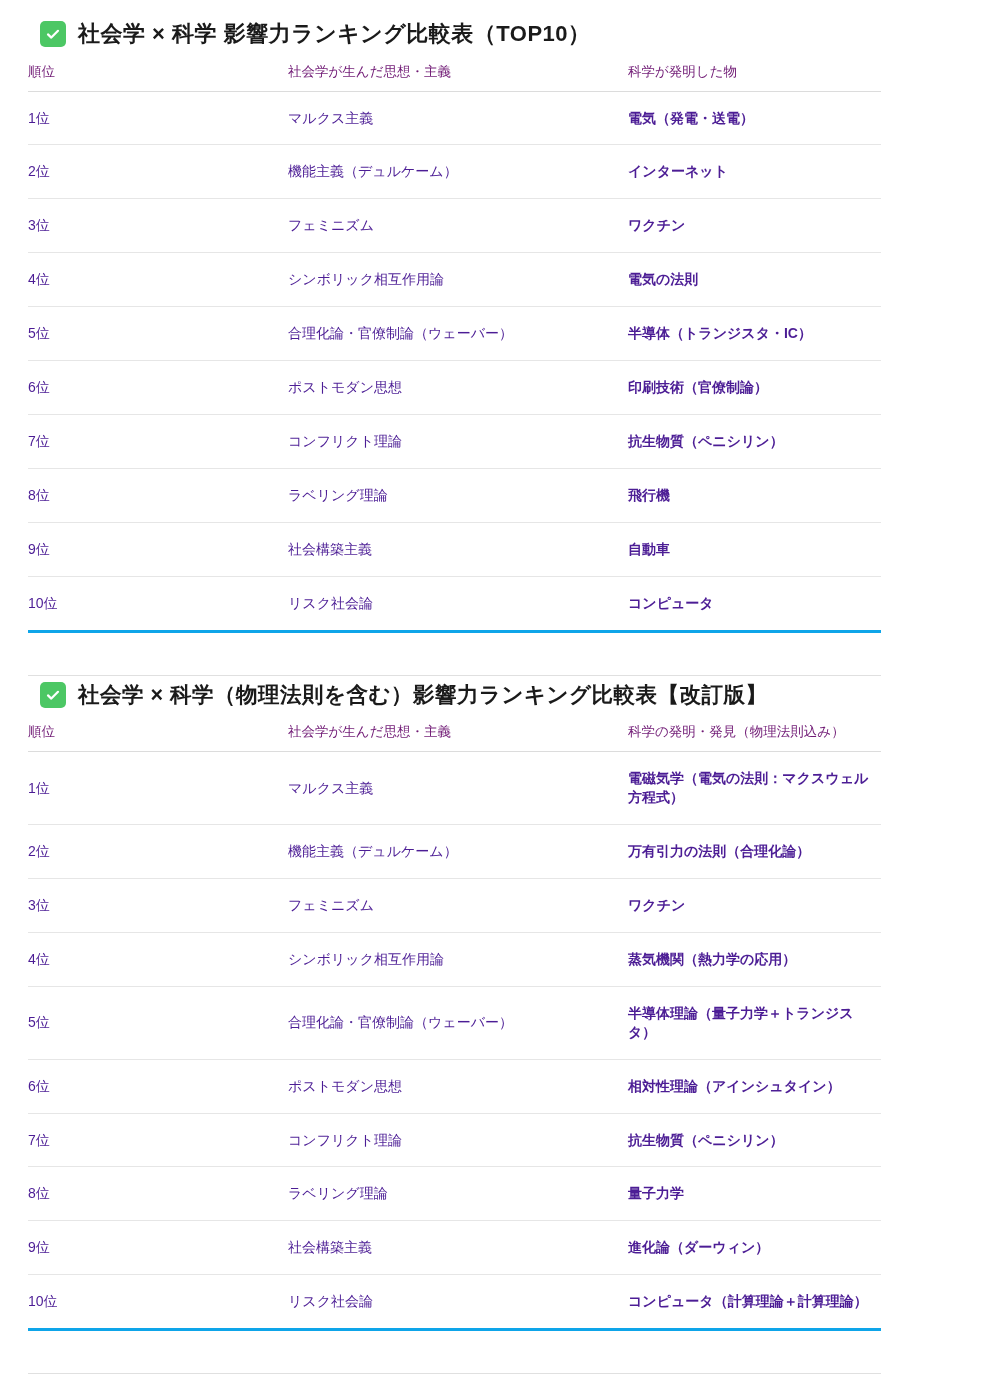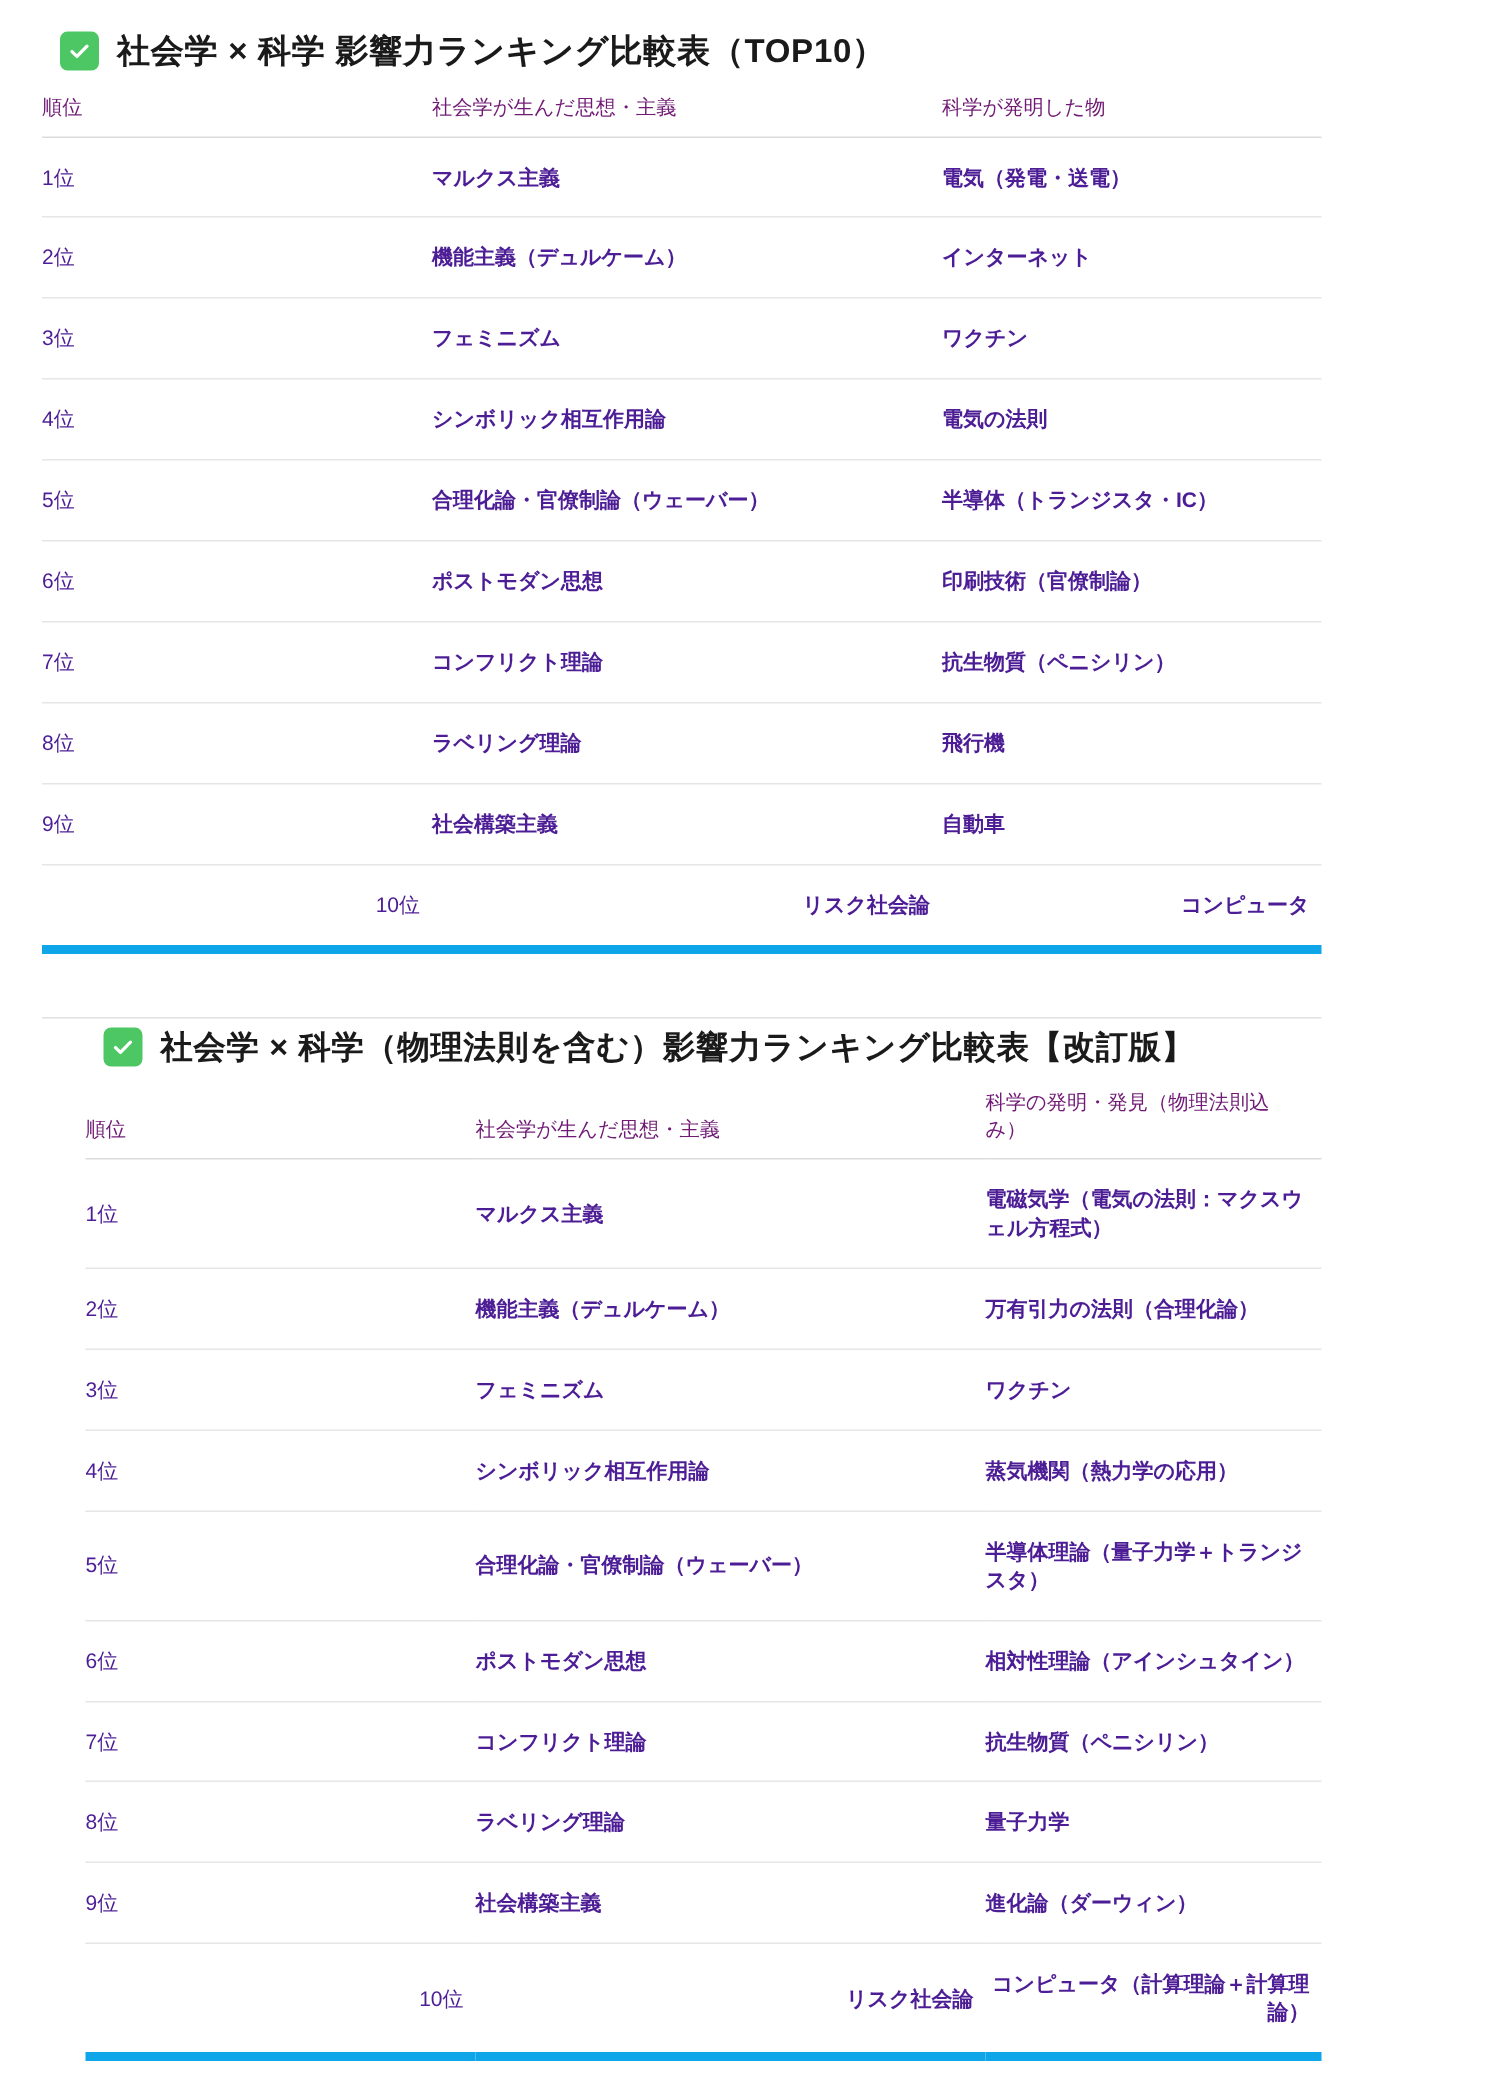--- a/index.html
+++ b/index.html
@@ -16,21 +16,21 @@
   }
   .page {
     width: 909px;
     box-sizing: border-box;
     padding: 0;
   }
   .section {
     padding: 0 28px 0 28px;
   }
   .section-1 { padding-top: 14px; }
-  .section-2 { padding-top: 0px; margin-left: 29px; }
+  .section-2 { padding-top: 0px; }
 
   .section-title {
     display: flex;
     align-items: center;
     gap: 12px;
     padding: 6px 0 10px 12px;
   }
   .check-badge {
     width: 26px;
     height: 26px;
@@ -75,25 +75,24 @@
 
   table.rank-table tbody td {
     font-size: 14px;
     color: #4c1d95;
     padding: 17px 8px 17px 0;
     border-bottom: 1px solid #e6e6e6;
     vertical-align: middle;
     line-height: 1.35;
   }
   table.rank-table tbody tr:last-child td {
-    border-bottom: 6px solid #0ea5e9;
-    text-align: right;
+    border-bottom: 3px solid #0ea5e9;
   }
   td.cell-rank { font-size: 13.5px; color: #222; }
-  td.cell-socio { font-weight: bold; }
+  td.cell-socio { font-weight: normal; }
   td.cell-sci { font-weight: bold; }
 
   .section-gap {
     height: 42px;
   }
   .section-divider {
     border: 0;
     border-top: 1px solid #e0e0e0;
     margin: 0 28px;
   }

